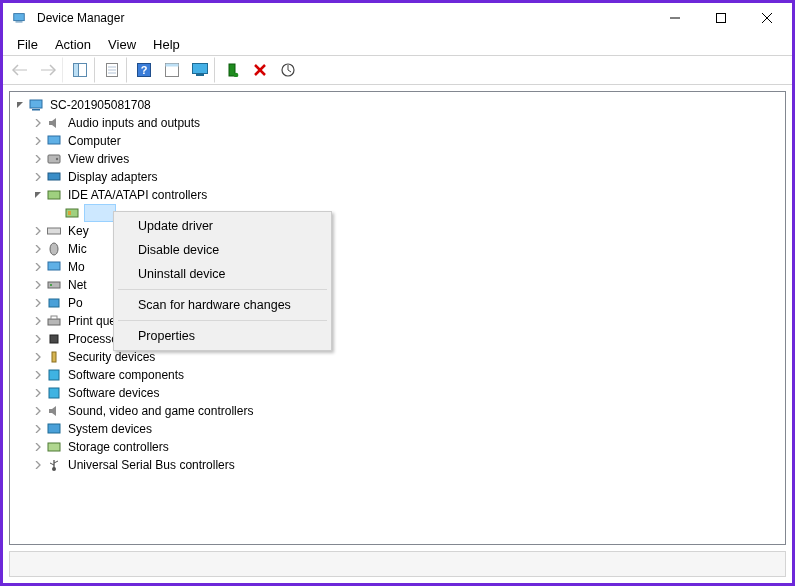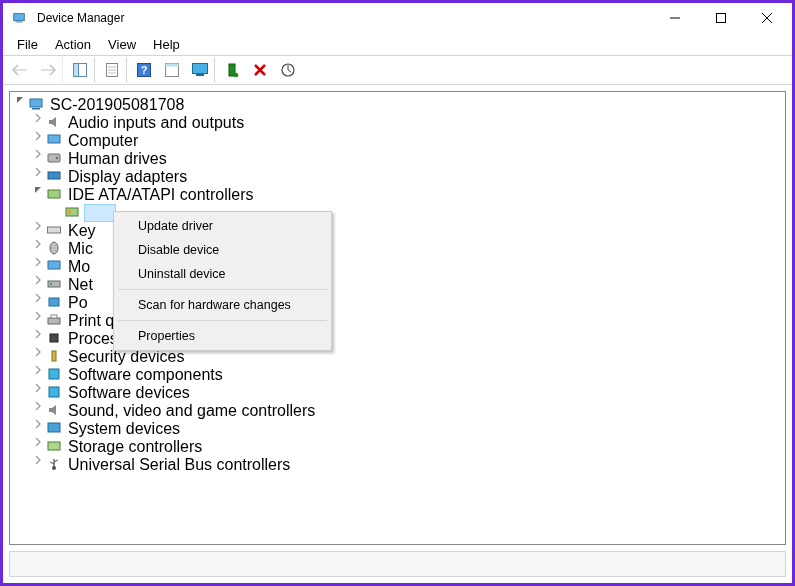--- a/index.html
+++ b/index.html
@@ -8,21 +8,21 @@
 .titlebar .title{margin-left:6px;flex:1}
 .win-controls{display:flex;height:100%}
 .win-btn{width:46px;height:100%;display:flex;align-items:center;justify-content:center;font-size:12px}
 .menubar{height:22px;display:flex;align-items:center;padding:0 6px;font-size:13px;gap:1px}
 .menu-item{padding:2px 8px}
 .toolbar{height:28px;border-top:1px solid #d4d4d4;border-bottom:1px solid #d4d4d4;display:flex;align-items:center;padding:0 4px;gap:2px;background:#fff}
 .tb-btn{width:24px;height:24px;display:flex;align-items:center;justify-content:center;border:1px solid transparent}
 .tb-btn.sep-after{margin-right:2px;padding-right:2px;border-right:1px solid #d4d4d4}
 .tb-btn svg{display:block}
 .tree-area{flex:1;border:1px solid #828790;margin:6px 6px 0 6px;overflow:auto;padding:4px 0 4px 0;position:relative;background:#fff}
-.row{display:flex;align-items:flex-start;height:18px;line-height:18px;white-space:nowrap;font-size:16px}
+.row{display:flex;align-items:center;height:18px;line-height:18px;white-space:nowrap;font-size:12px}
 .twisty{width:16px;display:flex;align-items:center;justify-content:center;flex-shrink:0;color:#6b6b6b}
 .twisty-placeholder{width:16px;flex-shrink:0}
 .icon{width:16px;height:16px;display:flex;align-items:center;justify-content:center;margin-right:4px;flex-shrink:0}
 .label{padding:0 2px}
 .label.selected{background:#cde8ff;border:1px solid #99d1ff;padding:0 1px;height:16px;line-height:16px}
 .status-area{height:24px;border:1px solid #d4d4d4;margin:6px;background:#f6f6f6}
 .context-menu{position:absolute;left:103px;top:119px;width:213px;background:#f0f0f0;border:1px solid #cccccc;box-shadow:2px 2px 3px rgba(0,0,0,0.25);padding:2px;font-size:12.5px;z-index:10}
 .cm-item{height:24px;display:flex;align-items:center;padding:0 8px 0 22px}
 .cm-sep{height:1px;background:#d7d7d7;margin:3px 2px}
 .cm-item.bold{font-weight:400}
@@ -182,21 +182,21 @@
           <svg width="8" height="8">
             <path d="M2 0 L6 4 L2 8" fill="none" stroke="#9a9a9a" stroke-width="1.3"></path>
           </svg>
         </span>
     <span class="icon">
           <svg width="14" height="14">
             <rect x="1" y="3" width="12" height="8" rx="1" fill="#b8b8b8" stroke="#6d6d6d"></rect>
             <circle cx="10" cy="7" r="1.2" fill="#6d6d6d"></circle>
           </svg>
         </span>
-    <span class="label">Human drives</span>
+    <span class="label">View drives</span>
   </div>
 
   <div class="row" style="padding-left:20px">
     <span class="twisty">
           <svg width="8" height="8">
             <path d="M2 0 L6 4 L2 8" fill="none" stroke="#9a9a9a" stroke-width="1.3"></path>
           </svg>
         </span>
     <span class="icon">
           <svg width="14" height="14">

